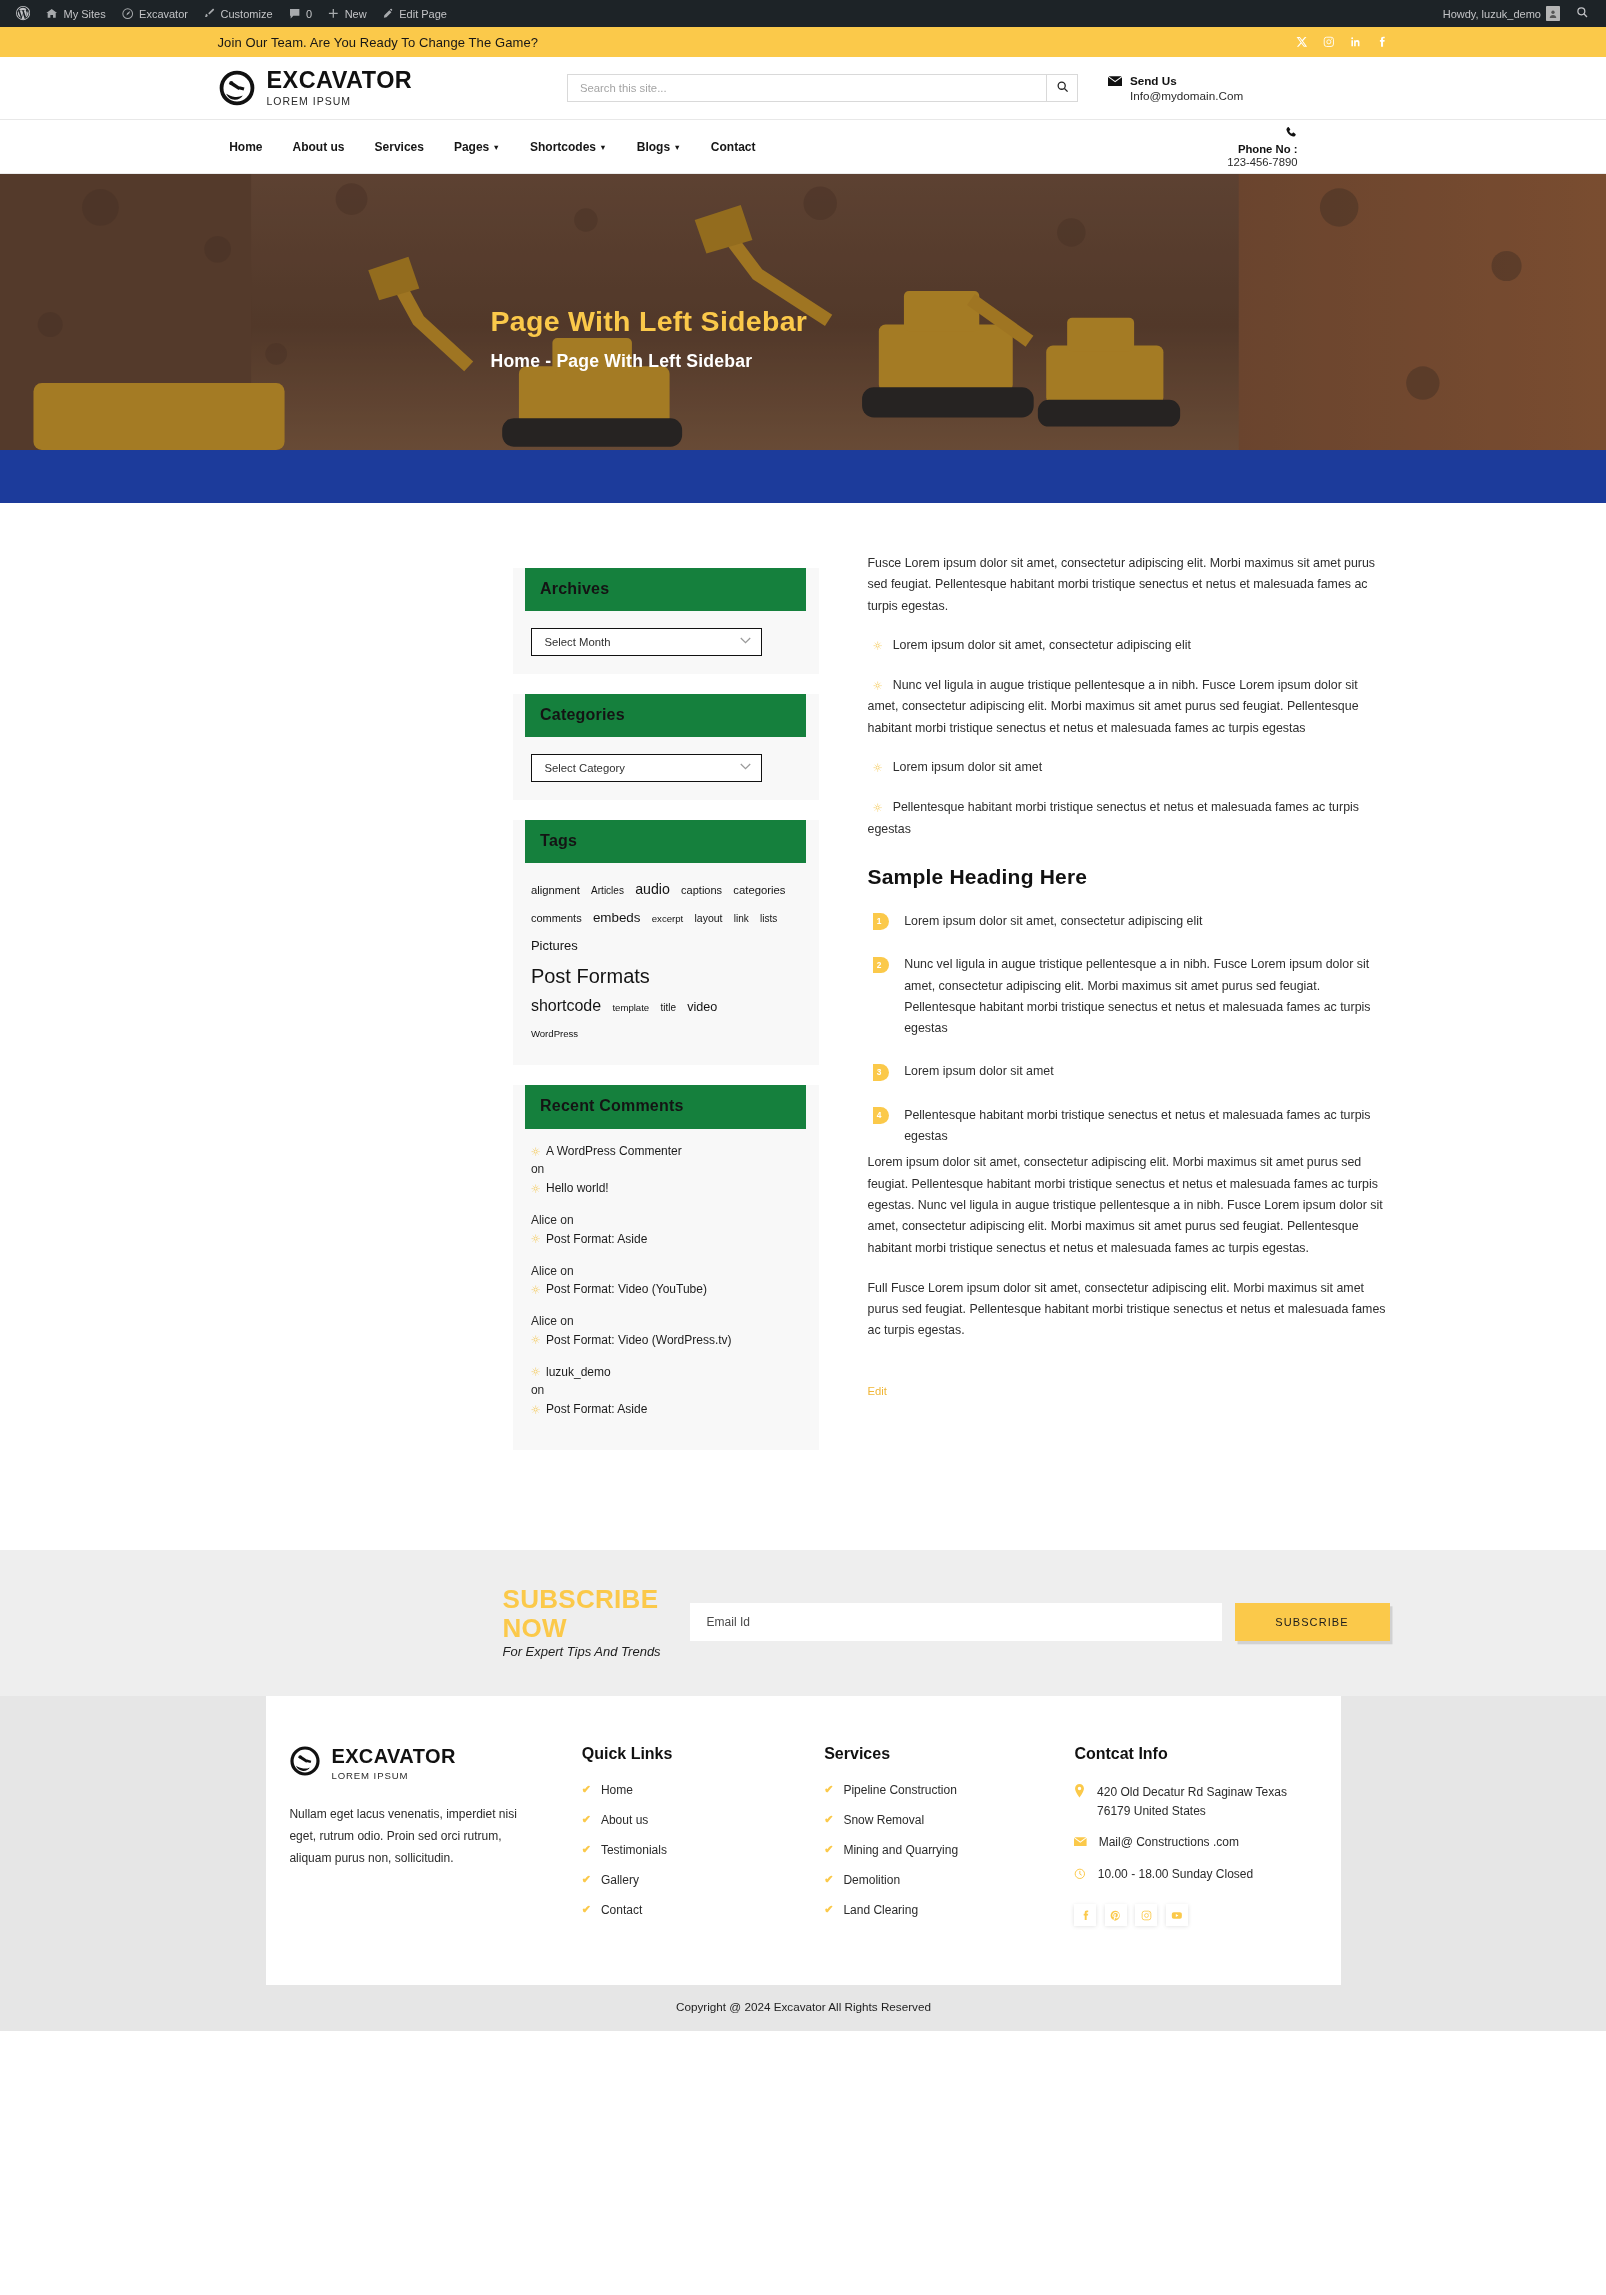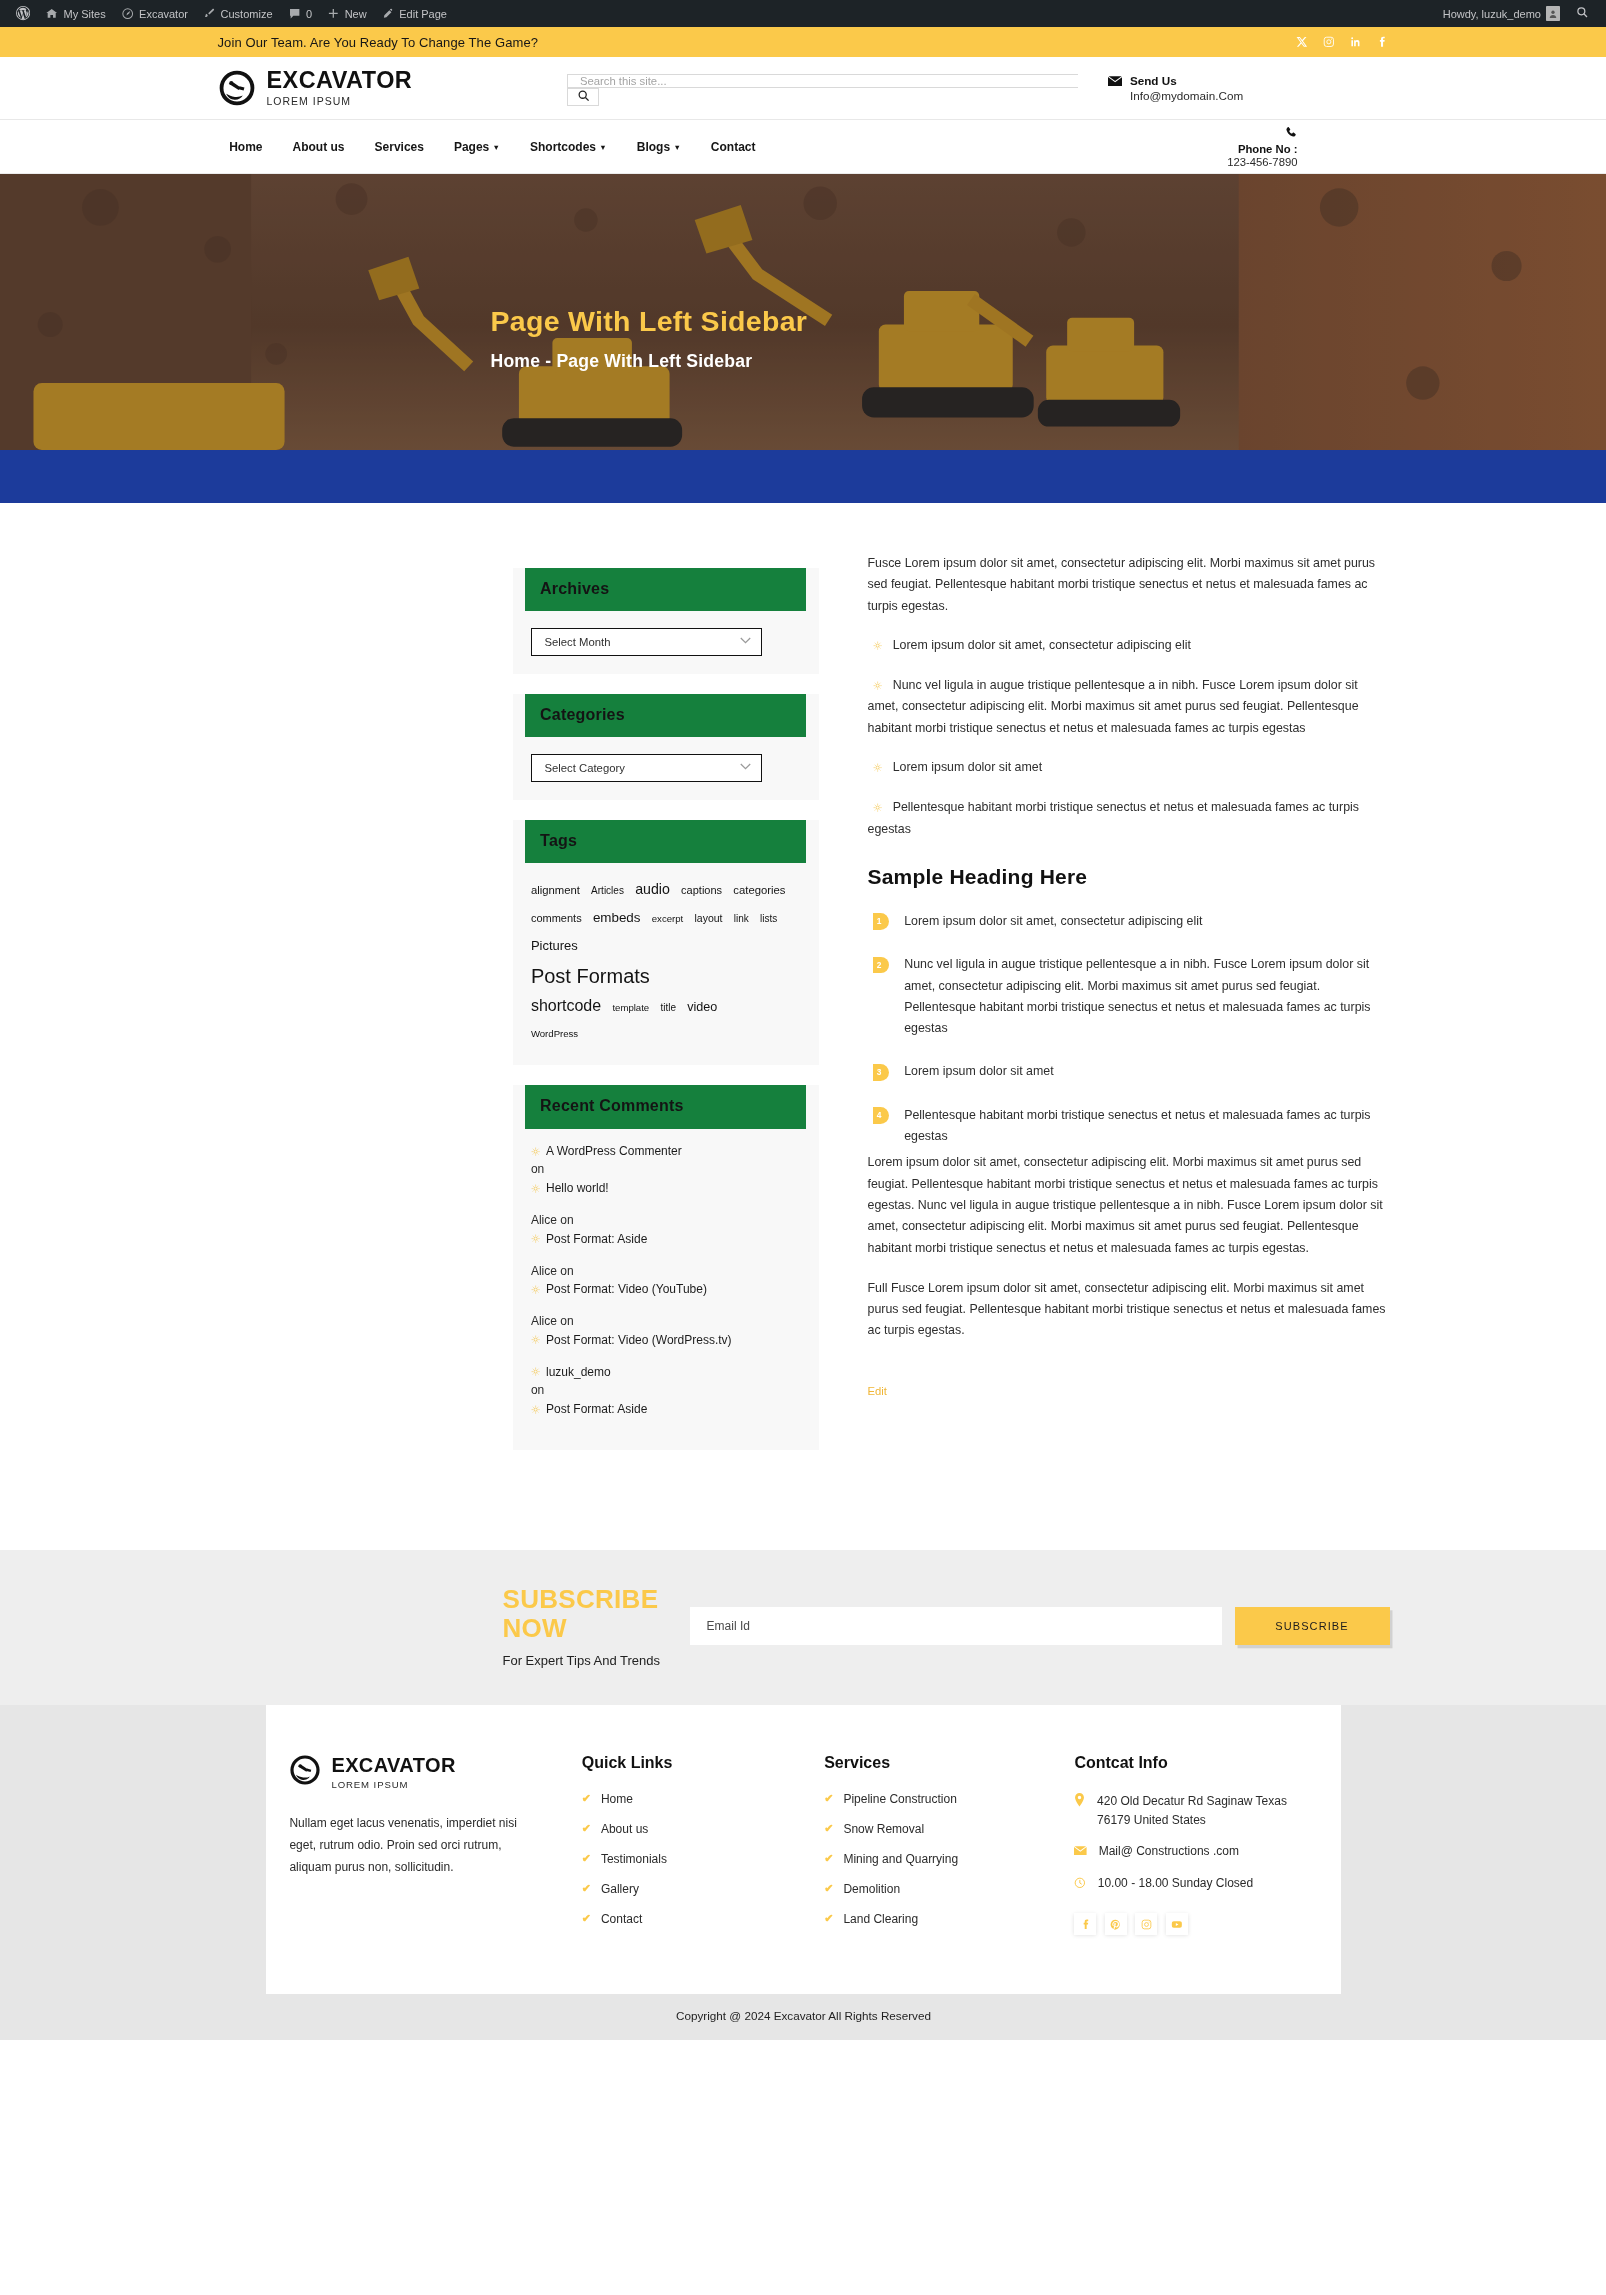--- a/index.html
+++ b/index.html
@@ -54,21 +54,21 @@
   .brand { display: flex; align-items: center; gap: 11px; }
   .brand-logo { width: 38px; height: 38px; }
   .brand-txt { line-height: 1; }
   .brand-name {
     font-size: 23.4px; font-weight: 800; letter-spacing: 0.5px; color:#111;
   }
   .brand-sub {
     font-size: 10.5px; letter-spacing: 1px; color:#2a2a2a; margin-top: 3.3px;
   }
   .search-wrap {
-    margin-left: 155px; display: flex; align-items: stretch; height: 28.5px; width: 511px; flex-direction: column;
+    margin-left: 155px; display: flex; align-items: stretch; height: 28.5px; width: 511px;
   }
   .search-input {
     flex: 1; border: 0.8px solid #d9d9d9; border-right: none; padding: 0 11.7px;
     font-size: 11.3px; color: #333; font-family: "Liberation Sans", sans-serif;
     background:#fff; outline: none;
   }
   .search-input::placeholder { color: #a4a4a4; }
   .search-btn {
     width: 32px; border: 0.8px solid #d9d9d9; background: #fff; cursor: pointer;
     display: flex; align-items: center; justify-content: center;
@@ -182,21 +182,21 @@
 
   
   .subscribe { background: #eeeeee; padding: 35px 0 37px 0; }
   .subscribe-inner {
     width: 1172px; margin: 0 auto; display: flex; align-items: center; padding-left: 285px;
   }
   .sub-left { width: 297px; }
   .sub-title {
     font-size: 26px; font-weight: 800; color: #fbc94a; letter-spacing: 0.3px; line-height:1.1;
   }
-  .sub-sub { font-size: 13px; color: #222; margin-top: 10px; }
+  .sub-sub { font-size: 13px; color: #222; margin-top: 1px; font-style: italic; }
   .sub-form { display: flex; align-items: center; gap: 12.6px; }
   .sub-input {
     width: 532px; height: 38px; border: none; background: #fff;
     padding: 0 16.7px; font-size: 12px; color: #333; outline: none;
     font-family: "Liberation Sans", sans-serif;
   }
   .sub-input::placeholder { color: #4a4a4a; }
   .sub-btn {
     width: 155px; height: 38px; background: #fbc94a; border: none; cursor: pointer;
     font-size: 11px; letter-spacing: 1.1px; color: #1c1c1c;

